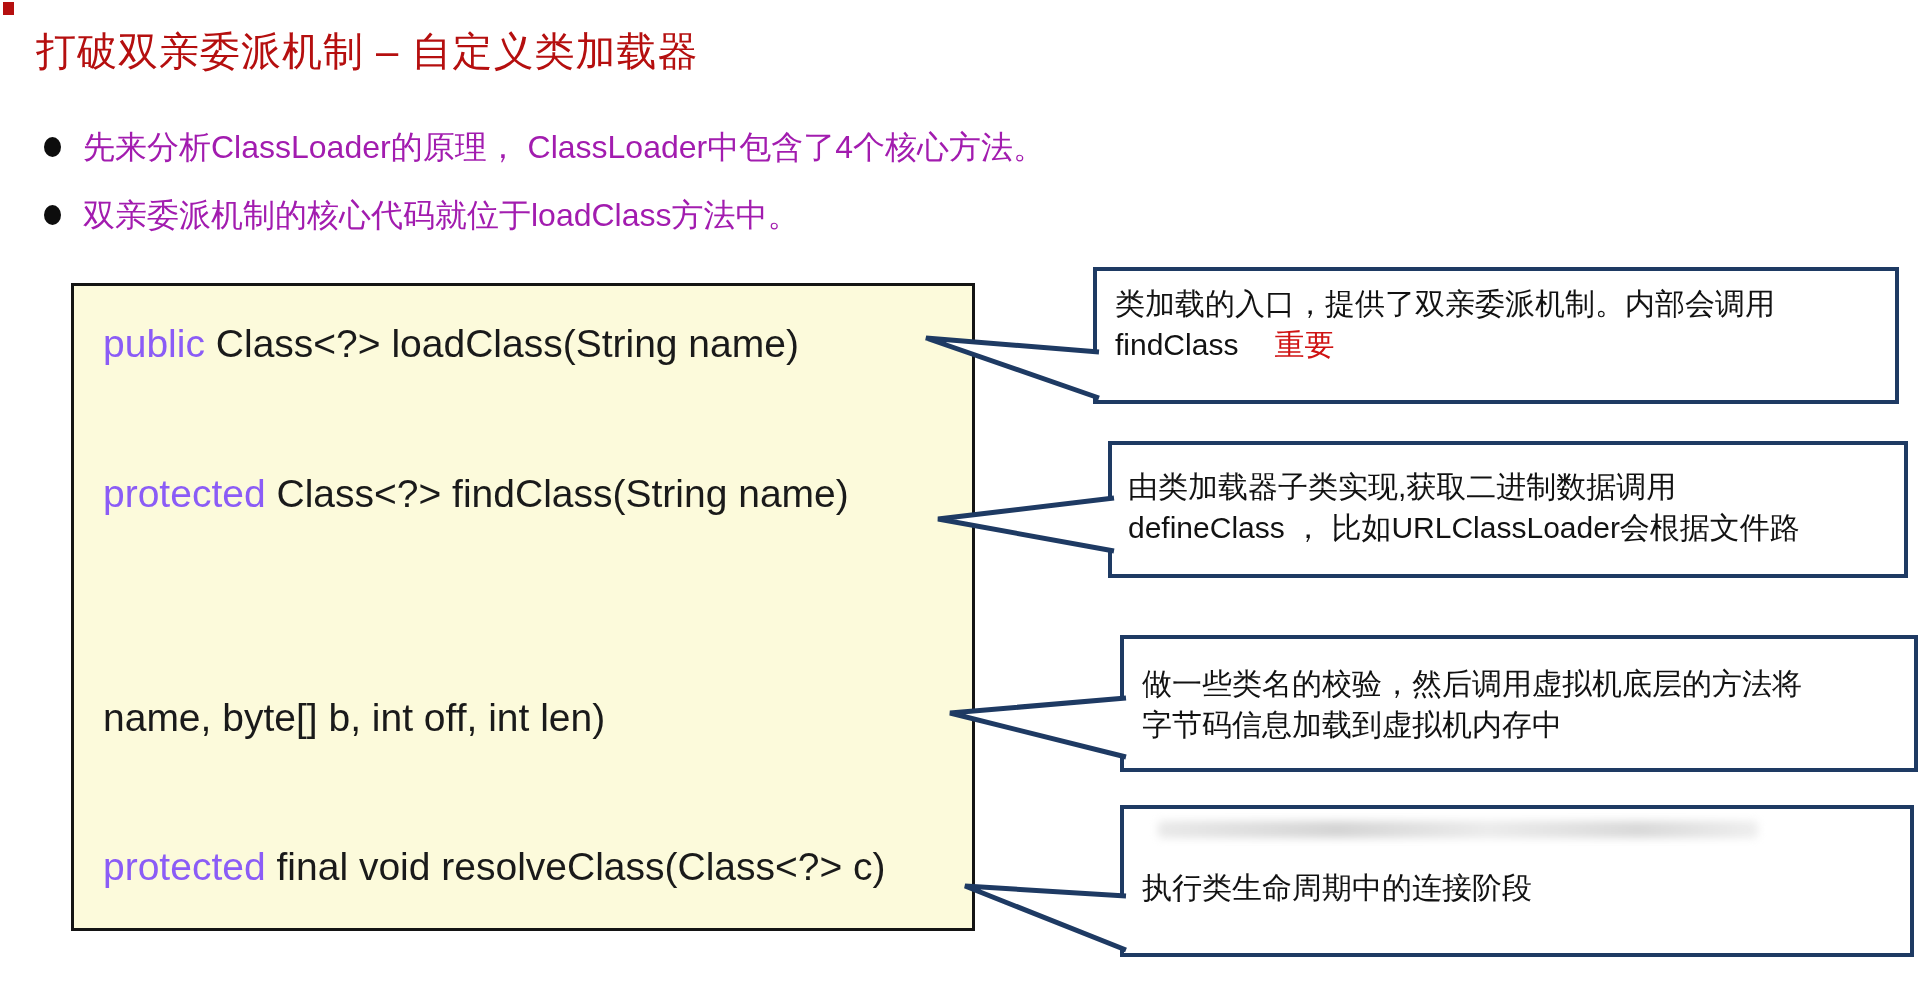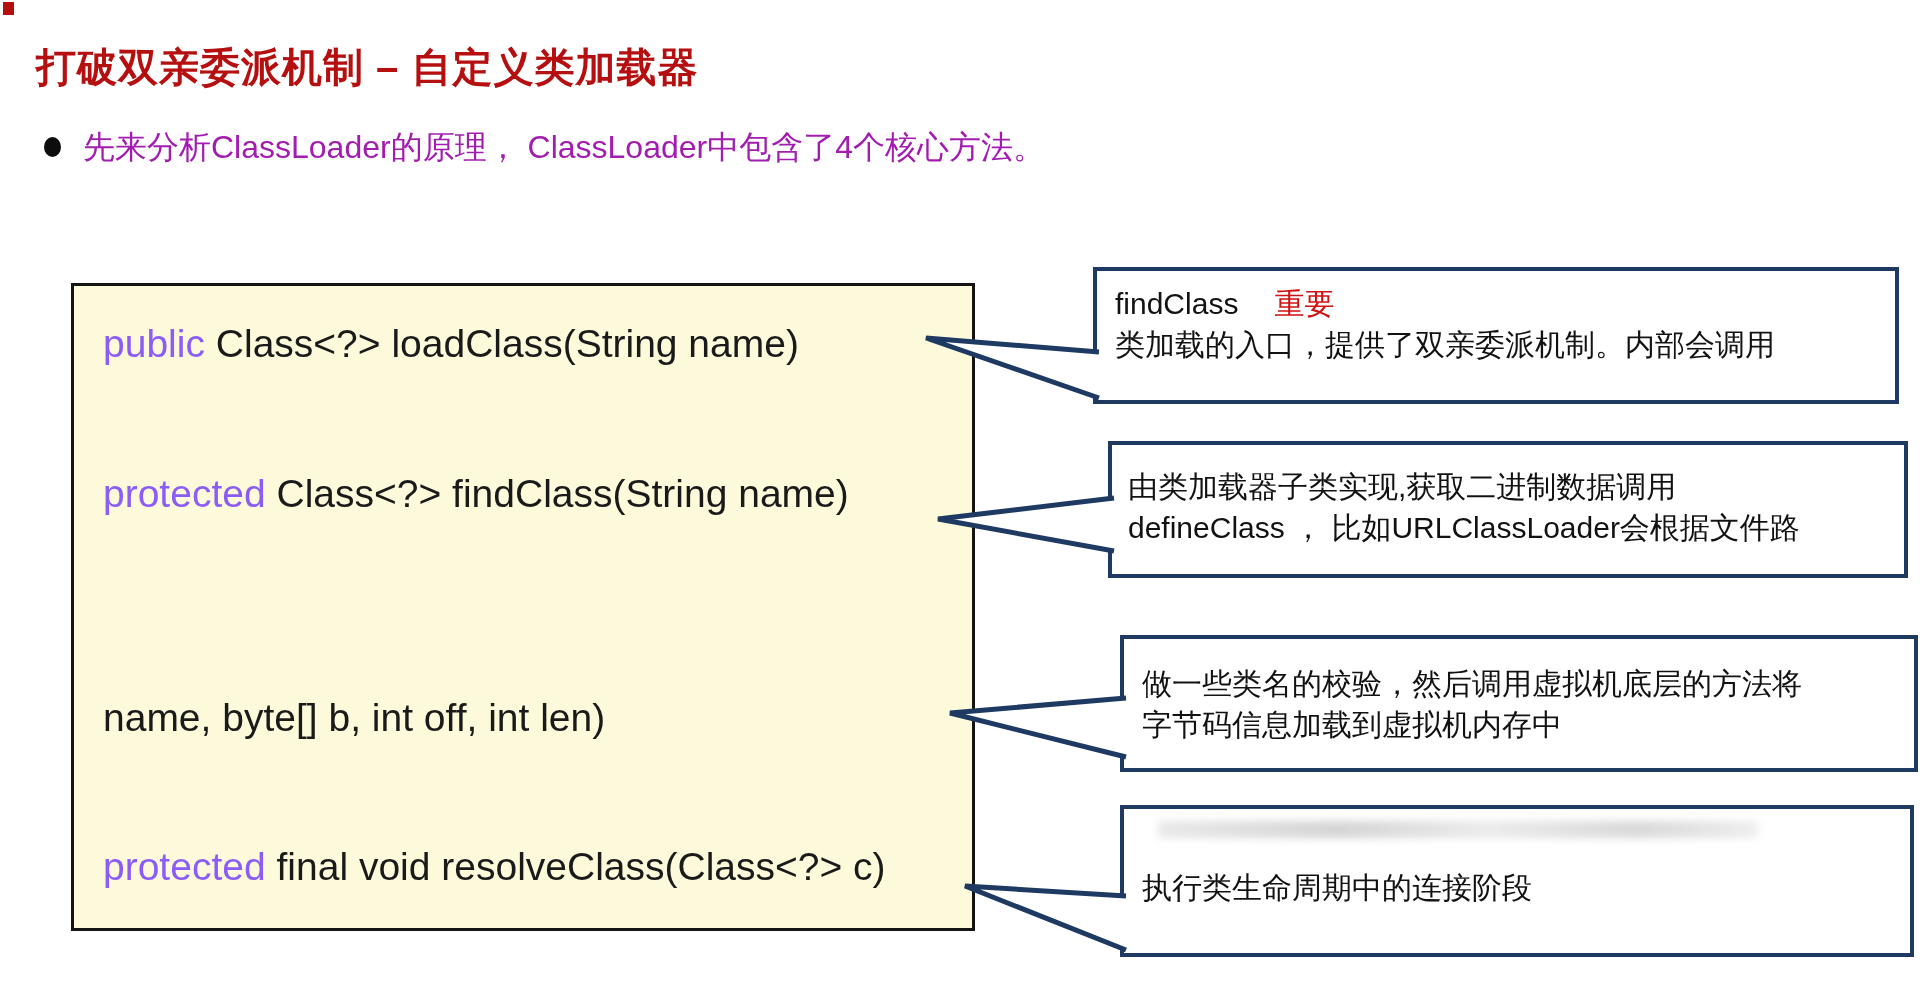--- a/index.html
+++ b/index.html
@@ -12,23 +12,22 @@
     overflow: hidden;
     font-family: "Liberation Sans", "DejaVu Sans", sans-serif;
     color: #161616;
   }
   .corner-artifact {
     position: absolute; left: 3px; top: 2px; width: 11px; height: 13px;
     background: #b50f0f;
   }
   .page-title {
     position: absolute; left: 36px; top: 24px;
-    font-size: 40px; font-weight: 700; letter-spacing: 1px;
+    font-size: 40px; font-weight: 400; letter-spacing: 1px;
     color: #b50f0f;
-    margin-top: 16px;
   }
   .bullet {
     position: absolute; left: 44px; display: flex; align-items: flex-start;
     font-size: 32px; color: #a21caf;
   }
   .bullet .dot {
     width: 17px; height: 20px; border-radius: 50%;
     background: #0d0d0d; margin-top: 11px; flex: 0 0 auto;
   }
   .bullet .btxt { margin-left: 22px; white-space: nowrap; }
@@ -89,41 +88,45 @@
 <div class="stage">
 
   <div class="corner-artifact"></div>
 
   <div class="page-title">打破双亲委派机制 – 自定义类加载器</div>
 
   <div class="bullet bullet-1">
     <span class="dot"></span>
     <span class="btxt">先来分析ClassLoader的原理， ClassLoader中包含了4个核心方法。</span>
   </div>
+  <div class="bullet bullet-2">
+    <span class="dot"></span>
+    <span class="btxt">双亲委派机制的核心代码就位于loadClass方法中。</span>
+  </div>
 
   <div class="code-box">
     <div class="code-line cl-1">
       <span class="kw">public</span><span>Class&lt;?&gt; loadClass(String name)</span>
     </div>
     <div class="code-line cl-2">
       <span class="kw">protected</span><span>Class&lt;?&gt; findClass(String name)</span>
     </div>
     <div class="code-line cl-3b">
       <span>name, byte[] b, int off, int len)</span>
     </div>
     <div class="code-line cl-4">
       <span class="kw">protected</span><span>final void resolveClass(Class&lt;?&gt; c)</span>
     </div>
   </div>
 
   <div class="callout callout-1">
+    <div class="cline">类加载的入口，提供了双亲委派机制。内部会调用</div>
     <div class="cline">
       <span>findClass</span><span class="important gap-left">重要</span>
     </div>
-    <div class="cline">类加载的入口，提供了双亲委派机制。内部会调用</div>
   </div>
 
   <div class="callout callout-2">
     <div class="cline">由类加载器子类实现,获取二进制数据调用</div>
     <div class="cline">defineClass ， 比如URLClassLoader会根据文件路</div>
   </div>
 
   <div class="callout callout-4">
     <div class="blur-smear"></div>
     <div class="cline">执行类生命周期中的连接阶段</div>

